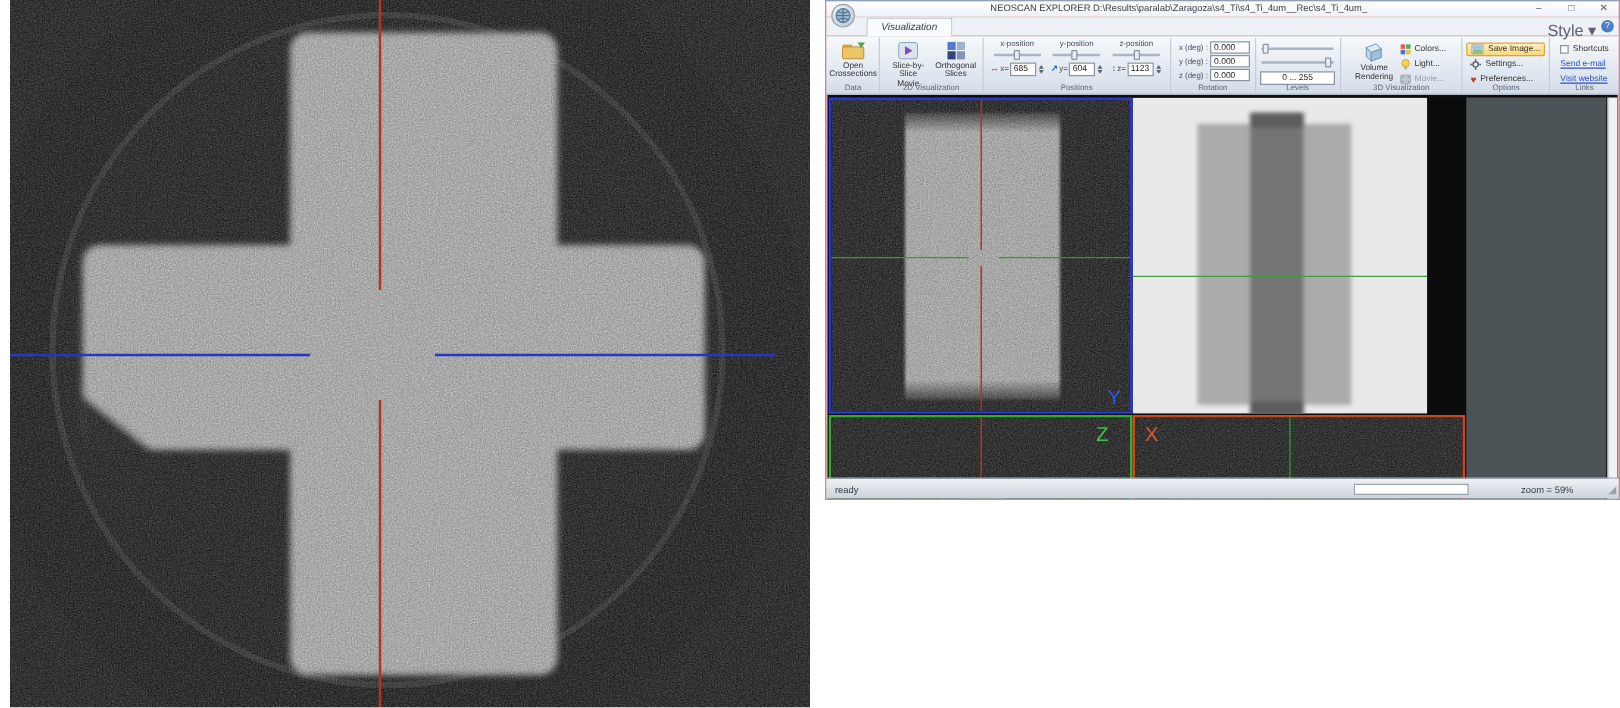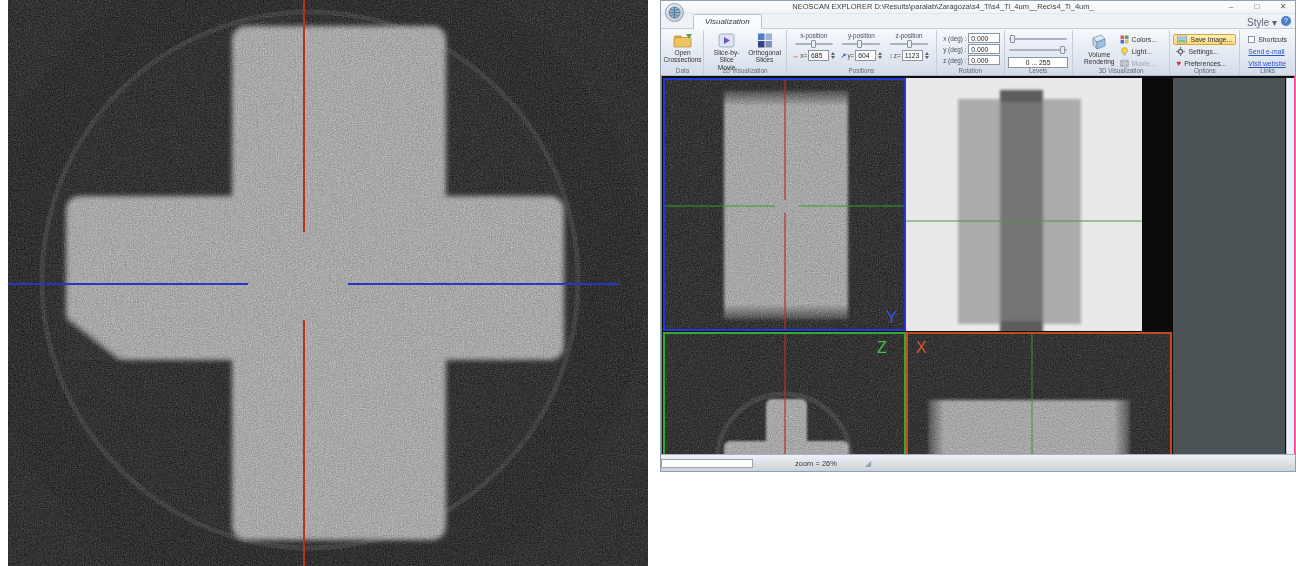--- a/index.html
+++ b/index.html
@@ -5,40 +5,40 @@
   * { margin:0; padding:0; box-sizing:border-box; }
   html,body { background:#ffffff; }
   body { font-family:"Liberation Sans", sans-serif; }
   #stage { position:relative; width:1296px; height:566px; background:#ffffff; overflow:hidden; }
 
   
   #left-ct { position:absolute; left:8px; top:0; width:640px; height:566px; background:#0a0a0a; }
   #left-ct svg { display:block; }
 
   
-  #app-window { position:absolute; left:660px; top:0; width:636px; height:472px;
-    background:#ec4899; border:1px solid #8fa0b2; overflow:hidden; }
+  #app-window { position:absolute; left:660px; top:0; width:636px; height:400px;
+    background:#fca5a5; border:1px solid #8fa0b2; overflow:hidden; }
 
   
   .titlebar { position:relative; height:13px; background:linear-gradient(#fefefe,#eff2f6);
     border-bottom:1px solid #e3e7ec; }
   .title-text { position:absolute; left:0; right:70px; top:1px; text-align:center;
     font-size:7.5px; color:#3a3f46; white-space:nowrap; overflow:hidden; }
   .win-controls { position:absolute; right:2px; top:0; display:flex; gap:14px; padding-right:4px; }
   .win-btn { font-size:8px; color:#555b63; line-height:12px; width:12px; text-align:center; cursor:default; }
 
   
   .tabrow { position:relative; height:15px; background:#eef1f6; border-bottom:1px solid #c7cfda; }
   .app-button { position:absolute; left:4px; top:-11px; width:19px; height:19px; border-radius:50%;
     background:radial-gradient(circle at 35% 30%, #f4f7fa, #c9d2dc 70%, #9fabb9);
     border:1px solid #93a0af; display:flex; align-items:center; justify-content:center; z-index:5; }
   .tab { position:absolute; left:32px; top:0; height:15px; padding:2px 11px 0;
     background:#fafbfd; border:1px solid #b9c3cf; border-bottom:none;
     border-radius:2px 2px 0 0; font-size:8px; color:#333a44;font-style:italic; }
-  .style-box { position:absolute; right:18px; top:3px; font-size:10px; color:#5a6270; }
+  .style-box { position:absolute; right:18px; top:3px; font-size:13px; color:#5a6270; }
   .help-badge { position:absolute; right:4px; top:2px; width:10px; height:10px; border-radius:50%;
     background:#4d7dc4; color:#fff; font-size:7px; text-align:center; line-height:10px; }
 
   
   .ribbon { display:flex; height:47px; background:linear-gradient(#f6f9fc,#dde4ee 75%,#d3dbe7);
     border-bottom:1px solid #b2bac6; padding:1px 0 0 1px; overflow:hidden; }
   .rgroup { position:relative; display:flex; align-items:flex-start; justify-content:center;
     border-right:1px solid #c6cdd8; padding:2px 3px 10px; }
   .glabel { position:absolute; bottom:1px; left:0; right:0; text-align:center;
     font-size:6.3px; color:#5f6876; white-space:nowrap; }
@@ -512,18 +512,19 @@
           <g stroke="#2736c8" stroke-width="1.2">
             <line x1="0" y1="129" x2="113" y2="129"></line>
               <line x1="137" y1="129" x2="262" y2="129"></line>
           </g>
           <text x="8" y="19" font-size="16" font-family="Liberation Sans, sans-serif" fill="#d15c33">X</text>
         </svg>
       </div>
     </div>
 
     <div class="statusbar">
+      <div class="status-left">ready</div>
       <div class="progress-track"></div>
-      <div class="status-zoom">zoom = 26%</div>
+      <div class="status-zoom">zoom = 59%</div>
       <div class="grip">◢</div>
     </div>
   </div>
 </div>
 
 </body></html>

